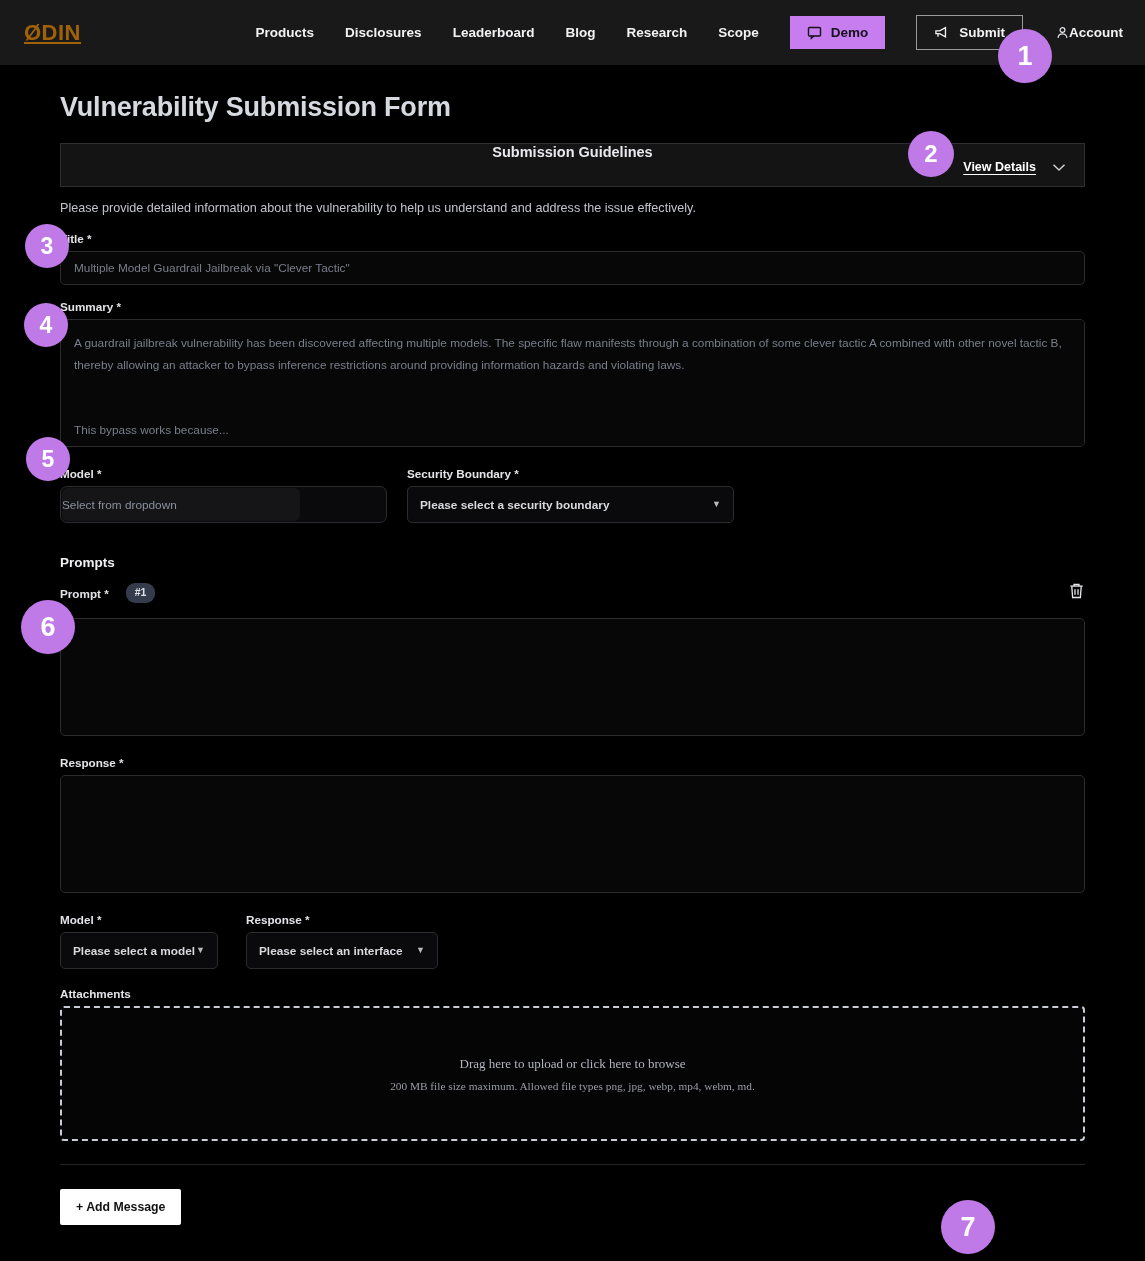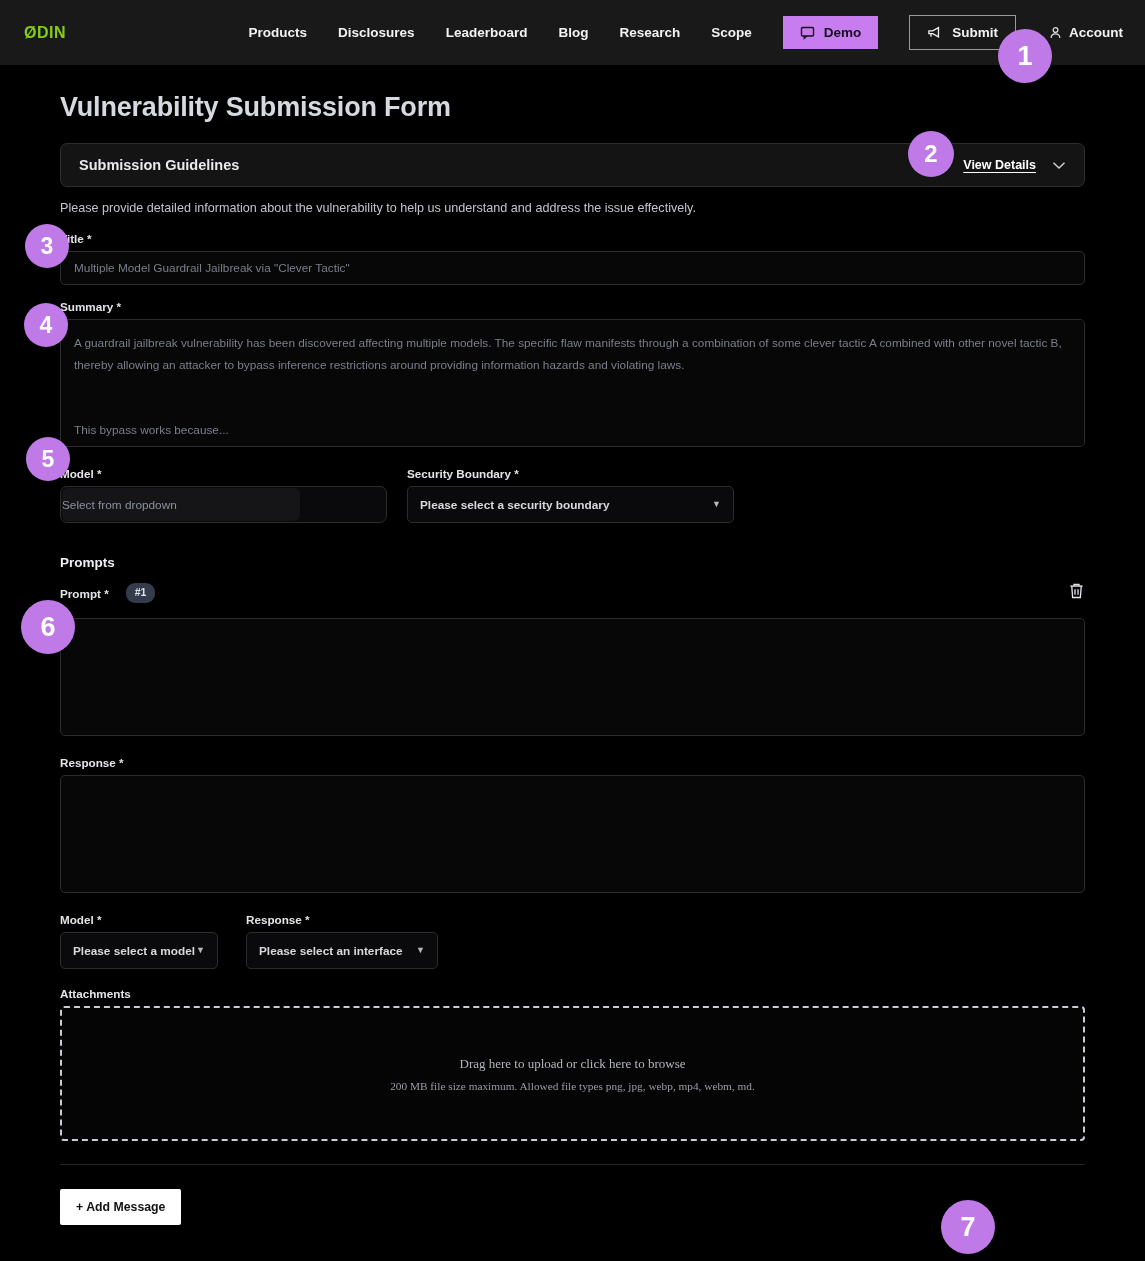--- a/index.html
+++ b/index.html
@@ -15,57 +15,58 @@
 
   
   .navbar{
     height:66px; background:#191919;
     display:flex; align-items:center;
     padding:0 22px 0 24px;
     border-bottom:1px solid #000;
     position:relative; z-index:5;
   }
   .brand{
-    font-size:16px; font-weight:bold; letter-spacing:.5px;
-    color:#84cc16; line-height:1;
+    font-size:22px; font-weight:bold; letter-spacing:.5px;
+    color:#a16207; line-height:1;text-decoration:underline;
   }
   .nav-links{
     display:flex; align-items:center; gap:31px;
     margin-left:auto;
   }
   .nav-link{
     font-size:13.5px; font-weight:bold; color:#f2f2f4;
     text-decoration:none; white-space:nowrap;
   }
   .nav-btn{
     display:flex; align-items:center; gap:9px;
     font-size:13.5px; font-weight:bold;
     padding:9px 17px; white-space:nowrap; line-height:1;
   }
   .nav-btn.demo{ background:#c77cf0; color:#15111a; }
   .nav-btn.submit{ background:transparent; color:#f2f2f4; border:1.5px solid #9a9a9e; }
   .nav-account{
-    display:flex; align-items:center; gap:7px;
+    display:flex; align-items:center; 
     font-size:13.5px; font-weight:bold; color:#f2f2f4;
     margin-left:2px;
   }
   .ico{ display:inline-flex; align-items:center; justify-content:center; }
 
   
   .page{ padding:26px 60px 0 60px; }
   .page-title{
     font-size:27px; font-weight:bold; color:#d7d9e0;
     letter-spacing:-.2px; margin:0 0 20px 0;
   }
 
   .guidelines{
     height:44px; background:#141414;
-    border:1px solid #2e2e30; border-radius:7px;
+    border:1px solid #2e2e30; border-radius:0;
     display:flex; align-items:center;
     padding:0 18px;
+    flex-direction:column;
   }
   .guidelines-title{ font-size:14.5px; font-weight:bold; color:#e9e9ee; }
   .guidelines-right{
     margin-left:auto; display:flex; align-items:center; gap:16px;
   }
   .view-details{
     font-size:12.5px; font-weight:bold; color:#ffffff;
     text-decoration:underline; text-underline-offset:3px;
   }
   .chev{ color:#cfcfd4; font-size:13px; line-height:1; }

